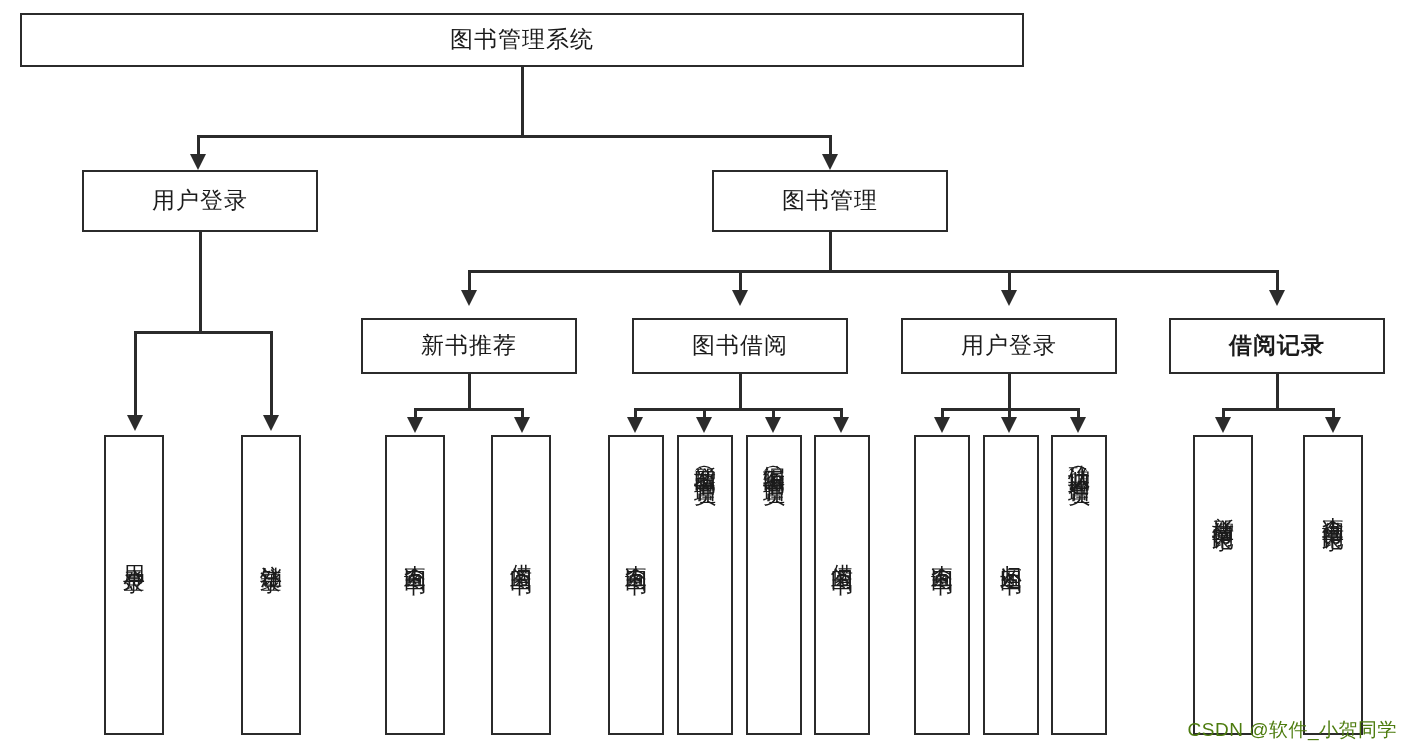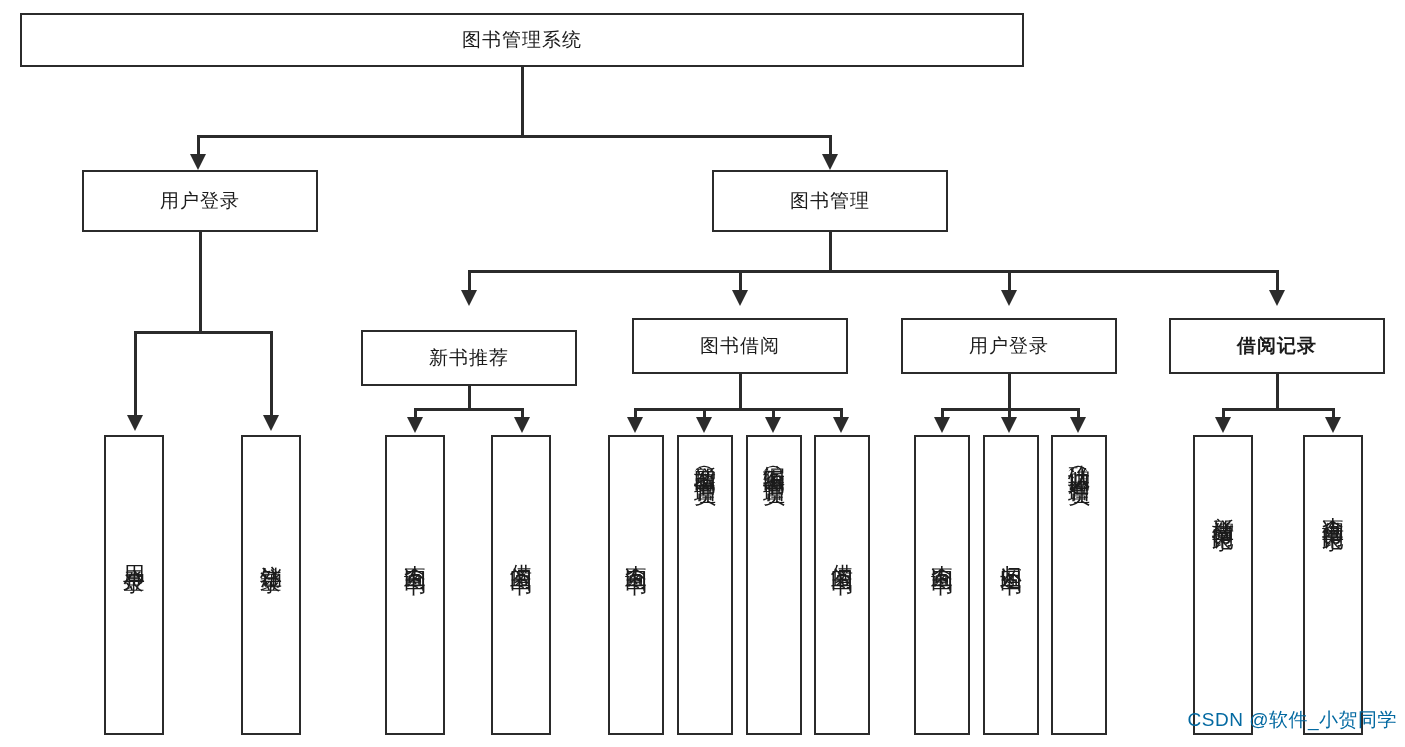--- a/index.html
+++ b/index.html
@@ -24,21 +24,21 @@
     position: absolute;
     box-sizing: border-box;
     background: #ffffff;
     border: 2.5px solid #2b2b2b;
     display: flex;
     align-items: center;
     justify-content: center;
     z-index: 3;
   }
   .node-label {
-    font-size: 19px;
+    font-size: 23px;
     letter-spacing: 1px;
     color: #1b1b1b;
     white-space: nowrap;
     line-height: 1.1;
   }
 
   
   .node.vertical {
     align-items: flex-start;
     justify-content: center;
@@ -78,23 +78,23 @@
     border-left: 8px solid transparent;
     border-right: 8px solid transparent;
     border-top: 16px solid #2b2b2b;
     z-index: 2;
   }
 
   
   #watermark {
     position: absolute;
     right: 8px;
-    bottom: 14px;
+    bottom: 4px;
     font-size: 19px;
-    color: #0369a1;
+    color: #4d7c0f;
     letter-spacing: 0.5px;
     z-index: 5;
     white-space: nowrap;
   }
 </style>
 </head>
 <body>
 
 <div id="canvas">
 
@@ -130,21 +130,21 @@
   <div class="ln h" style="left:468px; top:270px; width:810px;"></div>
   <div class="ln v" style="left:468px; top:270px; height:24px;"></div>
   <div class="arrow" style="left:461px; top:290px;"></div>
   <div class="ln v" style="left:739px; top:270px; height:24px;"></div>
   <div class="arrow" style="left:732px; top:290px;"></div>
   <div class="ln v" style="left:1008px; top:270px; height:24px;"></div>
   <div class="arrow" style="left:1001px; top:290px;"></div>
   <div class="ln v" style="left:1276px; top:270px; height:24px;"></div>
   <div class="arrow" style="left:1269px; top:290px;"></div>
 
-  <div class="node" style="left:361px; top:318px; width:216px; height:56px;margin-top:12px;">
+  <div class="node" style="left:361px; top:318px; width:216px; height:56px;">
     <span class="node-label">新书推荐</span>
   </div>
   <div class="node" style="left:632px; top:318px; width:216px; height:56px;">
     <span class="node-label">图书借阅</span>
   </div>
   <div class="node" style="left:901px; top:318px; width:216px; height:56px;">
     <span class="node-label">用户登录</span>
   </div>
   <div class="node" style="left:1169px; top:318px; width:216px; height:56px;font-weight:bold;">
     <span class="node-label">借阅记录</span>

